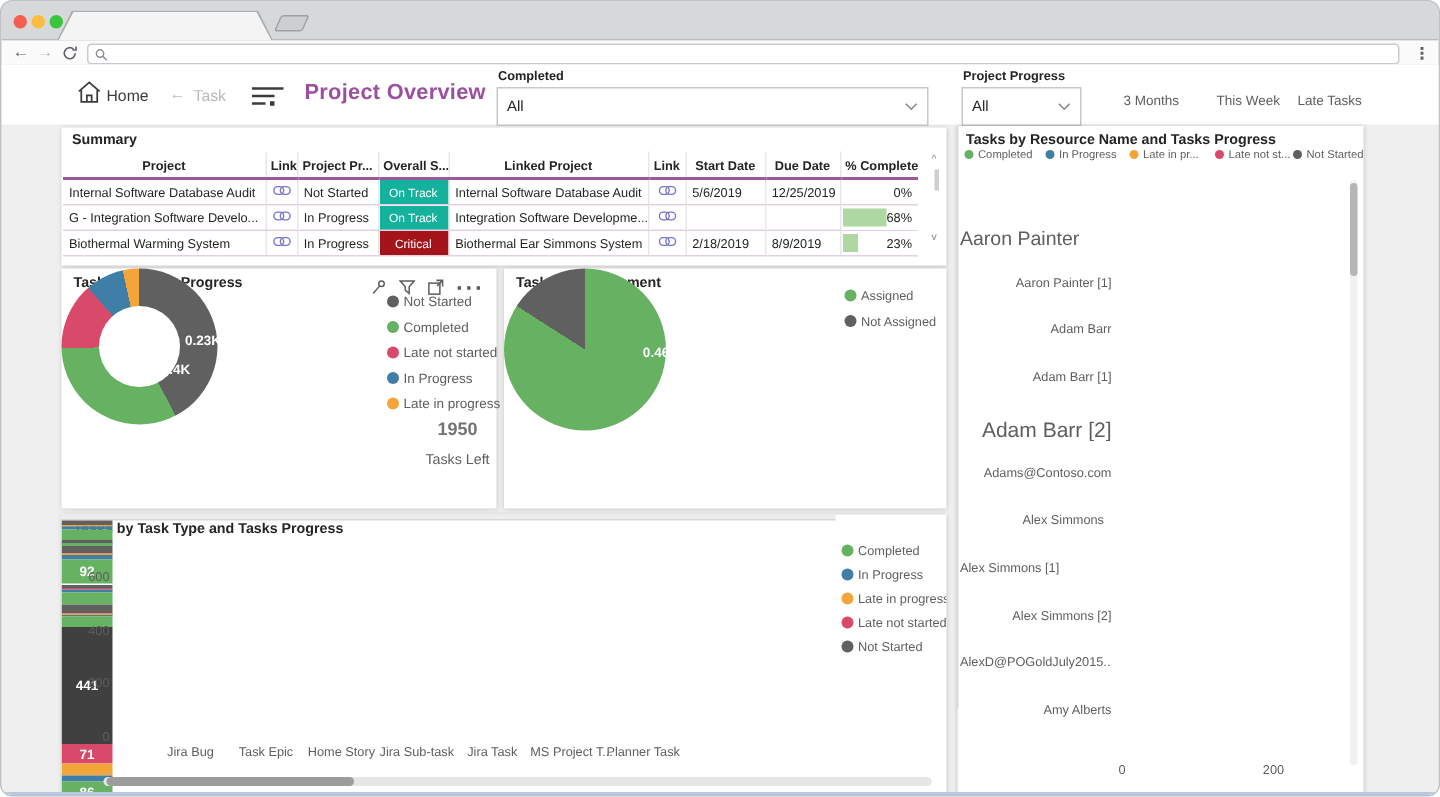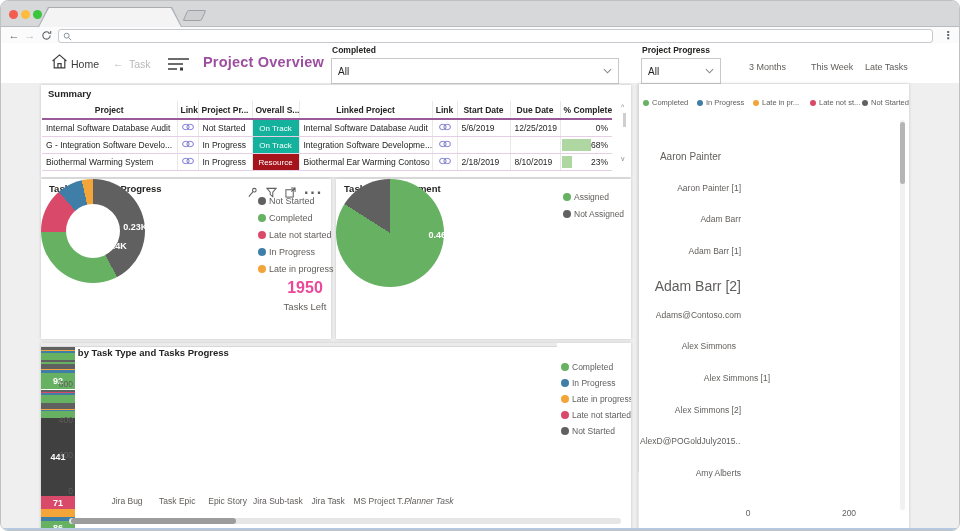--- a/index.html
+++ b/index.html
@@ -42,21 +42,21 @@
   td.pct .databar{position:absolute;left:1px;top:2px;bottom:2px;background:#aed7a2;}
   td.pct span{position:relative;}
   td.ic{text-align:center;padding:0;}
   .scrollhint{position:absolute;font-size:7px;color:#888;}
   
   .leg{position:absolute;display:flex;align-items:center;white-space:nowrap;}
   .leg .dot{border-radius:50%;display:inline-block;margin-right:3px;flex:none;}
   .leg span{color:#605e5c;}
   .seglabel{position:absolute;transform:translate(-50%,-50%);color:#fff;font-weight:bold;font-size:9px;}
   .axis{position:absolute;font-size:8.5px;color:#605e5c;}
-  .kpiv{position:absolute;font-size:16px;font-weight:bold;color:#ec4899;}
+  .kpiv{position:absolute;font-size:12px;font-weight:bold;color:#737373;}
   .kpil{position:absolute;font-size:9.5px;color:#605e5c;}
   .vtool{position:absolute;top:5px;display:flex;gap:8px;align-items:center;color:#605e5c;}
   .sb{position:absolute;background:#e6e6e6;border-radius:4px;}
   .sbthumb{position:absolute;background:#9c9c9c;border-radius:4px;}
   .bottomline{position:absolute;left:0;bottom:0;width:100%;height:2px;background:#b5c8df;}
 </style>
 </head>
 <body>
 
 <div class="window">
@@ -194,28 +194,28 @@
               <td></td>
               <td class="pct"><div class="databar" style="width:29.92px"></div><span>68%</span></td>
             </tr>
             <tr>
               <td>Biothermal Warming System</td>
               <td class="ic"><svg width="12" height="8" viewBox="0 0 14 8">
                   <rect x="0.7" y="1" width="7.6" height="6" rx="3" fill="none" stroke="#7673cf" stroke-width="1.1"></rect>
                   <rect x="5.7" y="1" width="7.6" height="6" rx="3" fill="none" stroke="#7673cf" stroke-width="1.1"></rect>
                 </svg></td>
               <td>In Progress</td>
-              <td class="badge" style="background: rgb(165, 20, 27);">Resource</td>
-              <td>Biothermal Ear Warming Contoso</td>
+              <td class="badge" style="background: rgb(165, 20, 27);">Critical</td>
+              <td>Biothermal Ear Simmons System</td>
               <td class="ic"><svg width="12" height="8" viewBox="0 0 14 8">
                   <rect x="0.7" y="1" width="7.6" height="6" rx="3" fill="none" stroke="#7673cf" stroke-width="1.1"></rect>
                   <rect x="5.7" y="1" width="7.6" height="6" rx="3" fill="none" stroke="#7673cf" stroke-width="1.1"></rect>
                 </svg></td>
               <td>2/18/2019</td>
-              <td>8/10/2019</td>
+              <td>8/9/2019</td>
               <td class="pct"><div class="databar" style="width:10.12px"></div><span>23%</span></td>
             </tr>
           </tbody>
       </table>
       <span class="scrollhint" style="left:580px;top:18px">^</span>
       <div style="position:absolute;left:582px;top:28px;width:3px;height:14px;background:#cfcfcf"></div>
       <span class="scrollhint" style="left:580px;top:70px">v</span>
     </div>
 
     <div class="card" style="left:40px;top:136px;width:290px;height:160px">
@@ -313,21 +313,21 @@
             <div style="height: 2.314px; background: rgb(103, 177, 99); display: flex; align-items: center; justify-content: center; color: rgb(255, 255, 255); font-size: 9px; font-weight: bold; overflow: hidden;"></div>
           </div>
           <div class="axis" style="left: 111.3px; top: 153px; width: 50px; text-align: center; white-space: nowrap;">Task Epic</div>
           <div style="left: 169.6px; top: 122.724px; width: 34px; height: 25.276px; display: flex; flex-direction: column;">
             <div style="height: 4.45px; background: rgb(96, 96, 96); display: flex; align-items: center; justify-content: center; color: rgb(255, 255, 255); font-size: 9px; font-weight: bold; overflow: hidden;"></div>
             <div style="height: 0.712px; background: rgb(217, 74, 106); display: flex; align-items: center; justify-content: center; color: rgb(255, 255, 255); font-size: 9px; font-weight: bold; overflow: hidden;"></div>
             <div style="height: 0.89px; background: rgb(243, 165, 58); display: flex; align-items: center; justify-content: center; color: rgb(255, 255, 255); font-size: 9px; font-weight: bold; overflow: hidden;"></div>
             <div style="height: 2.848px; background: rgb(63, 126, 166); display: flex; align-items: center; justify-content: center; color: rgb(255, 255, 255); font-size: 9px; font-weight: bold; overflow: hidden;"></div>
             <div style="height: 16.376px; background: rgb(103, 177, 99); display: flex; align-items: center; justify-content: center; color: rgb(255, 255, 255); font-size: 9px; font-weight: bold; overflow: hidden;">92</div>
           </div>
-          <div class="axis" style="left: 161.6px; top: 153px; width: 50px; text-align: center; white-space: nowrap;">Epic Story</div>
+          <div class="axis" style="left: 161.6px; top: 153px; width: 50px; text-align: center; white-space: nowrap;">Home Story</div>
           <div style="left: 219.9px; top: 134.65px; width: 34px; height: 13.35px; display: flex; flex-direction: column;">
             <div style="height: 2.848px; background: rgb(96, 96, 96); display: flex; align-items: center; justify-content: center; color: rgb(255, 255, 255); font-size: 9px; font-weight: bold; overflow: hidden;"></div>
             <div style="height: 0.356px; background: rgb(217, 74, 106); display: flex; align-items: center; justify-content: center; color: rgb(255, 255, 255); font-size: 9px; font-weight: bold; overflow: hidden;"></div>
             <div style="height: 0.534px; background: rgb(243, 165, 58); display: flex; align-items: center; justify-content: center; color: rgb(255, 255, 255); font-size: 9px; font-weight: bold; overflow: hidden;"></div>
             <div style="height: 1.602px; background: rgb(63, 126, 166); display: flex; align-items: center; justify-content: center; color: rgb(255, 255, 255); font-size: 9px; font-weight: bold; overflow: hidden;"></div>
             <div style="height: 8.01px; background: rgb(103, 177, 99); display: flex; align-items: center; justify-content: center; color: rgb(255, 255, 255); font-size: 9px; font-weight: bold; overflow: hidden;"></div>
           </div>
           <div class="axis" style="left: 211.9px; top: 153px; width: 50px; text-align: center; white-space: nowrap;">Jira Sub-task</div>
           <div style="left: 270.2px; top: 132.87px; width: 34px; height: 15.13px; display: flex; flex-direction: column;">
             <div style="height: 5.874px; background: rgb(96, 96, 96); display: flex; align-items: center; justify-content: center; color: rgb(255, 255, 255); font-size: 9px; font-weight: bold; overflow: hidden;"></div>
@@ -338,21 +338,21 @@
           </div>
           <div class="axis" style="left: 262.2px; top: 153px; width: 50px; text-align: center; white-space: nowrap;">Jira Task</div>
           <div style="left: 320.5px; top: 29.986px; width: 34px; height: 118.014px; display: flex; flex-direction: column;">
             <div style="height: 78.498px; background: #404040; display: flex; align-items: center; justify-content: center; color: rgb(255, 255, 255); font-size: 9px; font-weight: bold; overflow: hidden;">441</div>
             <div style="height: 12.638px; background: rgb(217, 74, 106); display: flex; align-items: center; justify-content: center; color: rgb(255, 255, 255); font-size: 9px; font-weight: bold; overflow: hidden;">71</div>
             <div style="height: 8.01px; background: rgb(243, 165, 58); display: flex; align-items: center; justify-content: center; color: rgb(255, 255, 255); font-size: 9px; font-weight: bold; overflow: hidden;"></div>
             <div style="height: 3.56px; background: rgb(63, 126, 166); display: flex; align-items: center; justify-content: center; color: rgb(255, 255, 255); font-size: 9px; font-weight: bold; overflow: hidden;"></div>
             <div style="height: 15.308px; background: rgb(103, 177, 99); display: flex; align-items: center; justify-content: center; color: rgb(255, 255, 255); font-size: 9px; font-weight: bold; overflow: hidden;">86</div>
           </div>
           <div class="axis" style="left: 312.5px; top: 153px; width: 50px; text-align: center; white-space: nowrap;">MS Project T...</div>
-          <div class="axis" style="left: 362.8px; top: 153px; width: 50px; text-align: center; white-space: nowrap; font-style: italic;">Planner Task</div>
+          <div class="axis" style="left: 362.8px; top: 153px; width: 50px; text-align: center; white-space: nowrap;">Planner Task</div>
           <div class="leg" style="left: 520px; top: 19px; font-size: 8.5px;">
             <span class="dot" style="width:8px;height:8px;background:#67b163"></span>
             <span>Completed</span>
           </div>
           <div class="leg" style="left: 520px; top: 35px; font-size: 8.5px;">
             <span class="dot" style="width:8px;height:8px;background:#3f7ea6"></span>
             <span>In Progress</span>
           </div>
           <div class="leg" style="left: 520px; top: 51px; font-size: 8.5px;">
             <span class="dot" style="width:8px;height:8px;background:#f3a53a"></span>
@@ -366,20 +366,21 @@
             <span class="dot" style="width:8px;height:8px;background:#606060"></span>
             <span>Not Started</span>
           </div>
         </div>
       <div class="sb" style="left:28px;top:175px;width:552px;height:6px">
         <div class="sbthumb" style="left:2px;top:0;width:165px;height:6px"></div>
       </div>
     </div>
 
     <div class="card" style="left:637px;top:41px;width:271px;height:448px">
+      <div class="ctitle" style="left:6px">Tasks by Resource Name and Tasks Progress</div>
       <div id="res-zone" style="position:absolute;left:0;top:0;width:100%;height:100%;overflow:hidden">
           <div class="leg" style="left: 5px; top: 14px; font-size: 7.5px;">
             <span class="dot" style="width:6px;height:6px;background:#67b163"></span>
             <span>Completed</span>
           </div>
           <div class="leg" style="left: 59px; top: 14px; font-size: 7.5px;">
             <span class="dot" style="width:6px;height:6px;background:#3f7ea6"></span>
             <span>In Progress</span>
           </div>
           <div class="leg" style="left: 115px; top: 14px; font-size: 7.5px;">
@@ -391,28 +392,28 @@
             <span>Late not st...</span>
           </div>
           <div class="leg" style="left: 224px; top: 14px; font-size: 7.5px;">
             <span class="dot" style="width:6px;height:6px;background:#606060"></span>
             <span>Not Started</span>
           </div>
           <div style="left: 110px; top: 30px; width: 1px; height: 388px; background: rgb(216, 216, 216);"></div>
           <div class="axis" style="left: 100px; top: 424px; width: 20px; text-align: center;">0</div>
           <div style="left: 211px; top: 30px; width: 1px; height: 388px; background: rgb(236, 236, 236);"></div>
           <div class="axis" style="left: 201px; top: 424px; width: 20px; text-align: center;">200</div>
-          <div class="axis" style="left: 2px; top: 67px; width: 101px; text-align: center; white-space: nowrap; overflow: hidden; font-size: 10px;">Aaron Painter</div>
+          <div class="axis" style="left: 2px; top: 67px; width: 101px; text-align: left; white-space: nowrap; overflow: hidden; font-size: 13px;">Aaron Painter</div>
           <div class="axis" style="left: 2px; top: 98.7px; width: 101px; text-align: right; white-space: nowrap; overflow: hidden; font-size: 8.5px;">Aaron Painter [1]</div>
           <div class="axis" style="left: 2px; top: 130.4px; width: 101px; text-align: right; white-space: nowrap; overflow: hidden; font-size: 8.5px;">Adam Barr</div>
           <div class="axis" style="left: 2px; top: 162.1px; width: 101px; text-align: right; white-space: nowrap; overflow: hidden; font-size: 8.5px;">Adam Barr [1]</div>
           <div class="axis" style="left: 2px; top: 193.8px; width: 101px; text-align: right; white-space: nowrap; overflow: hidden; font-size: 14px;">Adam Barr [2]</div>
           <div class="axis" style="left: 2px; top: 225.5px; width: 101px; text-align: right; white-space: nowrap; overflow: hidden; font-size: 8.5px;">Adams@Contoso.com</div>
           <div class="axis" style="left: 2px; top: 257.2px; width: 96px; text-align: right; white-space: nowrap; overflow: hidden; font-size: 8.5px;">Alex Simmons</div>
-          <div class="axis" style="left: 2px; top: 288.9px; width: 94px; text-align: right; white-space: nowrap; overflow: hidden; font-size: 8.5px; padding-left: 36px;">Alex Simmons [1]</div>
+          <div class="axis" style="left: 2px; top: 288.9px; width: 94px; text-align: left; white-space: nowrap; overflow: hidden; font-size: 8.5px;">Alex Simmons [1]</div>
           <div class="axis" style="left: 2px; top: 320.6px; width: 101px; text-align: right; white-space: nowrap; overflow: hidden; font-size: 8.5px;">Alex Simmons [2]</div>
           <div class="axis" style="left: 2px; top: 352.3px; width: 101px; text-align: right; white-space: nowrap; overflow: hidden; font-size: 8.5px;">AlexD@POGoldJuly2015...</div>
           <div class="axis" style="left: 2px; top: 384px; width: 101px; text-align: right; white-space: nowrap; overflow: hidden; font-size: 8.5px;">Amy Alberts</div>
         </div>
       <div class="sb" style="left:262px;top:36px;width:5px;height:390px;background:#f1f1f1">
         <div class="sbthumb" style="left:0;top:2px;width:5px;height:62px;background:#b5b5b5"></div>
       </div>
     </div>
 
     <div class="bottomline"></div>

